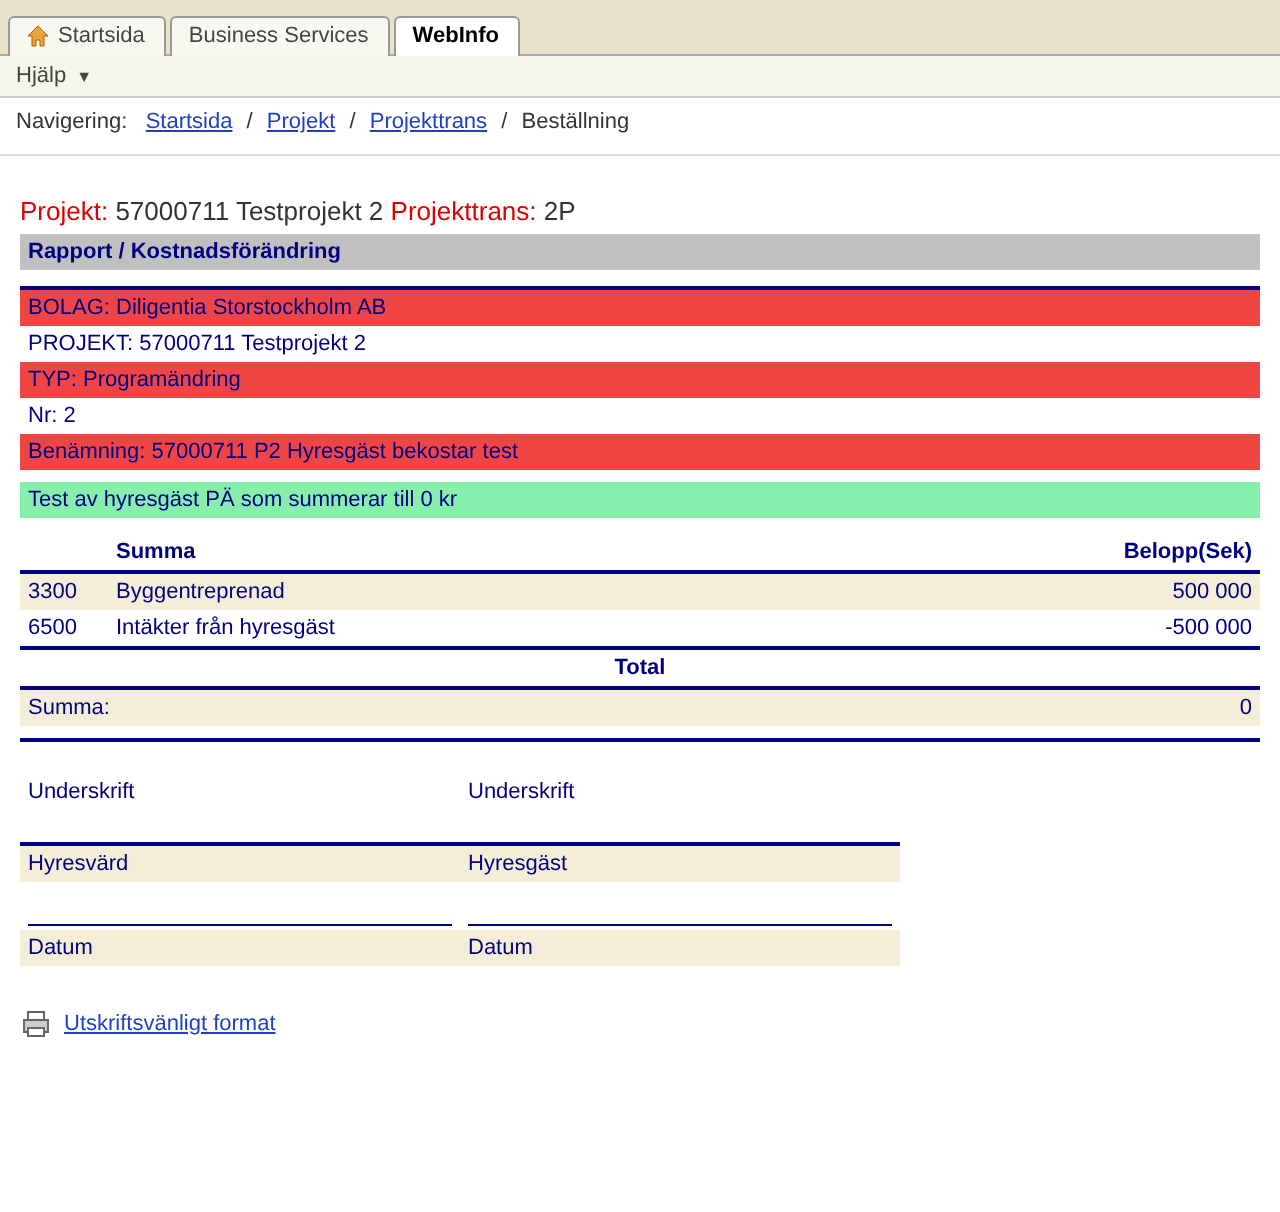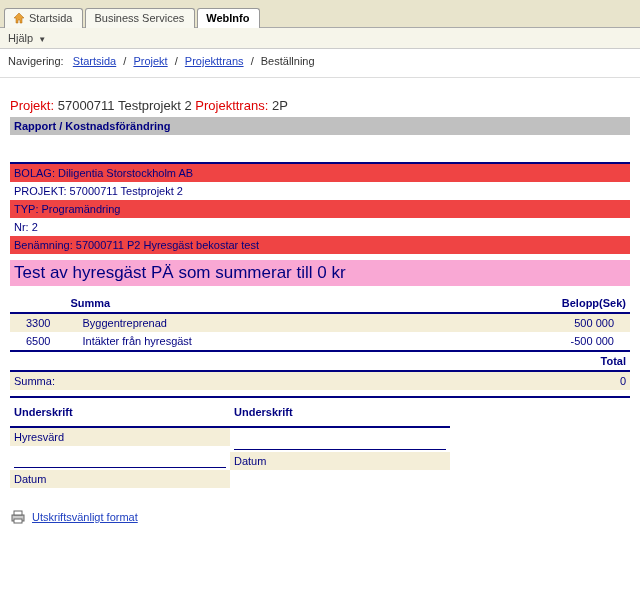--- a/index.html
+++ b/index.html
@@ -74,21 +74,21 @@
     margin-bottom: 4px;
   }
   .top-line .lbl { color: #d00; }
   .top-line .val { color: #333; }
   .section-header {
     background: #c0c0c0;
     color: #000080;
     font-weight: bold;
     font-size: 11px;
     padding: 3px 4px;
-    margin-bottom: 27px;
+    margin-bottom: 8px;
   }
   .info-block {
     border-top: 2px solid #000080;
     margin-bottom: 6px;
   }
   .info-row {
     padding: 3px 4px;
     font-size: 11px;
     color: #000080;
   }
@@ -96,68 +96,68 @@
   .sub-header {
     color: #000080;
     font-weight: bold;
     font-size: 11px;
     padding: 3px 2px;
     border-bottom: 2px solid #000080;
     margin-top: 4px;
   }
   .desc-row {
     padding: 3px 4px;
-    font-size: 17px;
-    color: #000080;
-    background: #f9a8d4;
+    font-size: 11px;
+    color: #000080;
+    background: #86efac;
   }
   .konto-table {
     margin-top: 8px;
     width: 100%;
     border-collapse: collapse;
     font-size: 11px;
   }
   .konto-table th {
     color: #000080;
     font-weight: bold;
     text-align: left;
     padding: 3px 4px;
     border-bottom: 2px solid #000080;
   }
   .konto-table th.right, .konto-table td.right { text-align: right; }
   .konto-table td {
-    padding: 3px 16px;
+    padding: 3px 4px;
     color: #000080;
   }
   .konto-table tr.alt td { background: #f4eed8; }
   .total-row td {
     border-top: 2px solid #000080;
     border-bottom: 2px solid #000080;
     font-weight: bold;
-    text-align: right;
+    text-align: center;
     padding: 3px 4px;
     color: #000080;
   }
   .summa-row td {
     padding: 3px 4px;
     color: #000080;
     margin-top: 12px;
   }
   .sign-block {
     display: flex;
     margin-top: 6px;
     border-top: 2px solid #000080;
   }
   .sign-col {
     width: 220px;
   }
   .sign-col .sh {
     color: #000080;
-    font-weight: bold;
-    padding: 8px 4px;
+    font-weight: normal;
+    padding: 19px 4px;
     border-bottom: 2px solid #000080;
   }
   .sign-col .srow {
     background: #f4eed8;
     padding: 3px 4px;
     color: #000080;
     font-size: 11px;
   }
   .sign-col .line {
     border-bottom: 1px solid #000080;
@@ -273,20 +273,21 @@
 
   <div class="sign-block">
     <div class="sign-col">
       <div class="sh">Underskrift</div>
       <div class="srow">Hyresvärd</div>
       <div class="line"></div>
       <div class="srow">Datum</div>
     </div>
     <div class="sign-col">
       <div class="sh">Underskrift</div>
+      <div class="srow">Hyresgäst</div>
       <div class="line"></div>
       <div class="srow">Datum</div>
     </div>
   </div>
 
   <div class="print-link">
     <span class="print-icon">
       <svg viewBox="0 0 16 14">
         <rect x="2" y="5" width="12" height="6" fill="#ccc" stroke="#666"></rect>
         <rect x="4" y="1" width="8" height="4" fill="#fff" stroke="#666"></rect>

